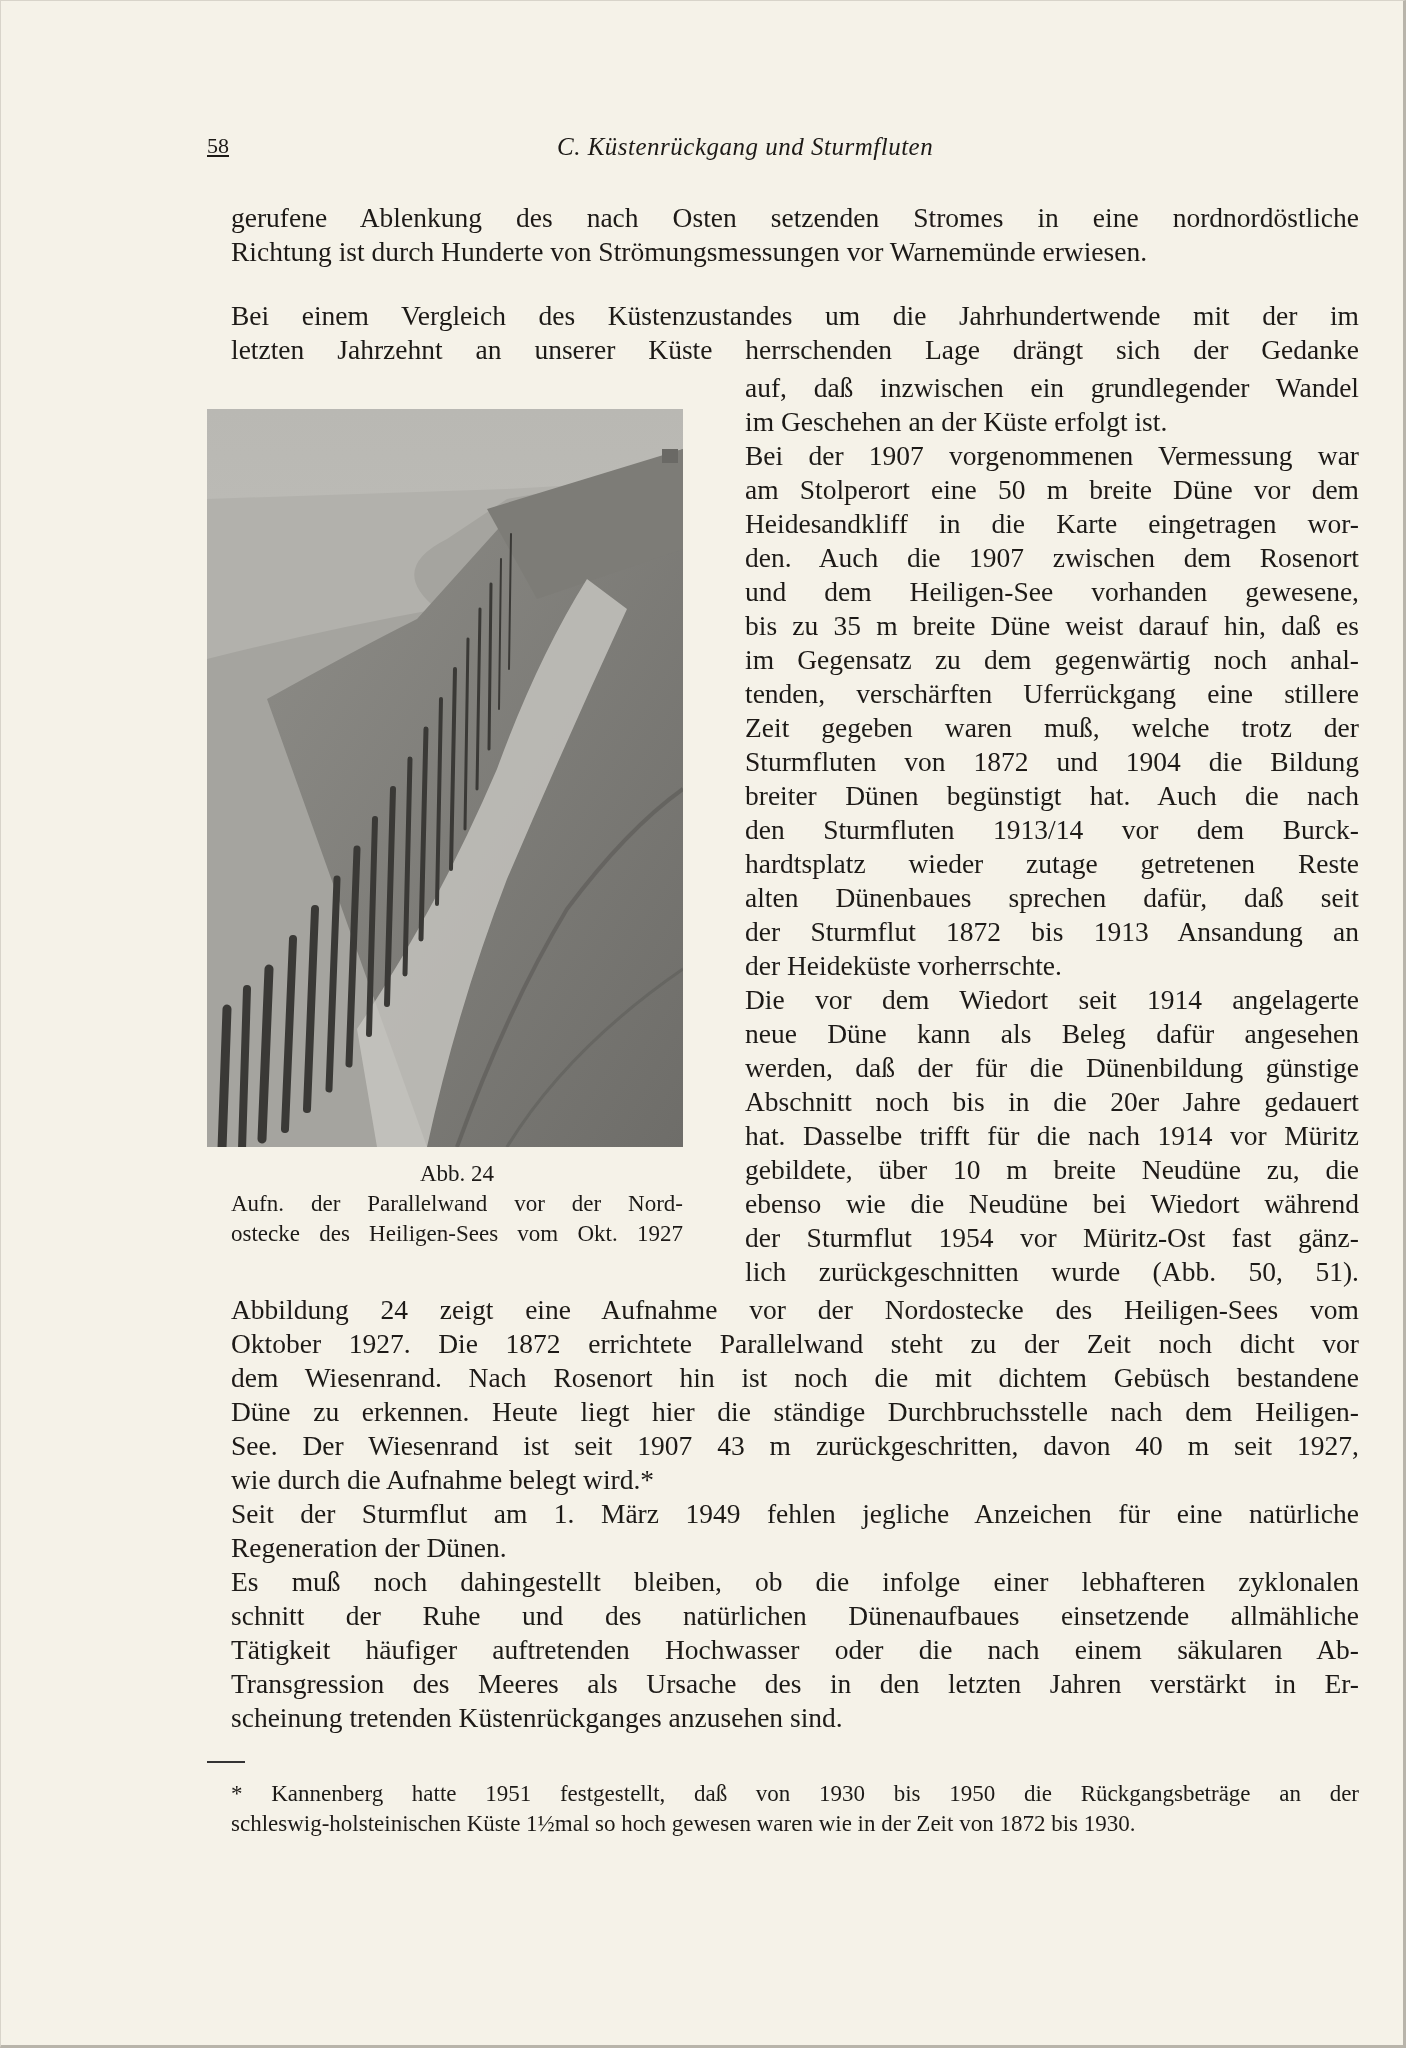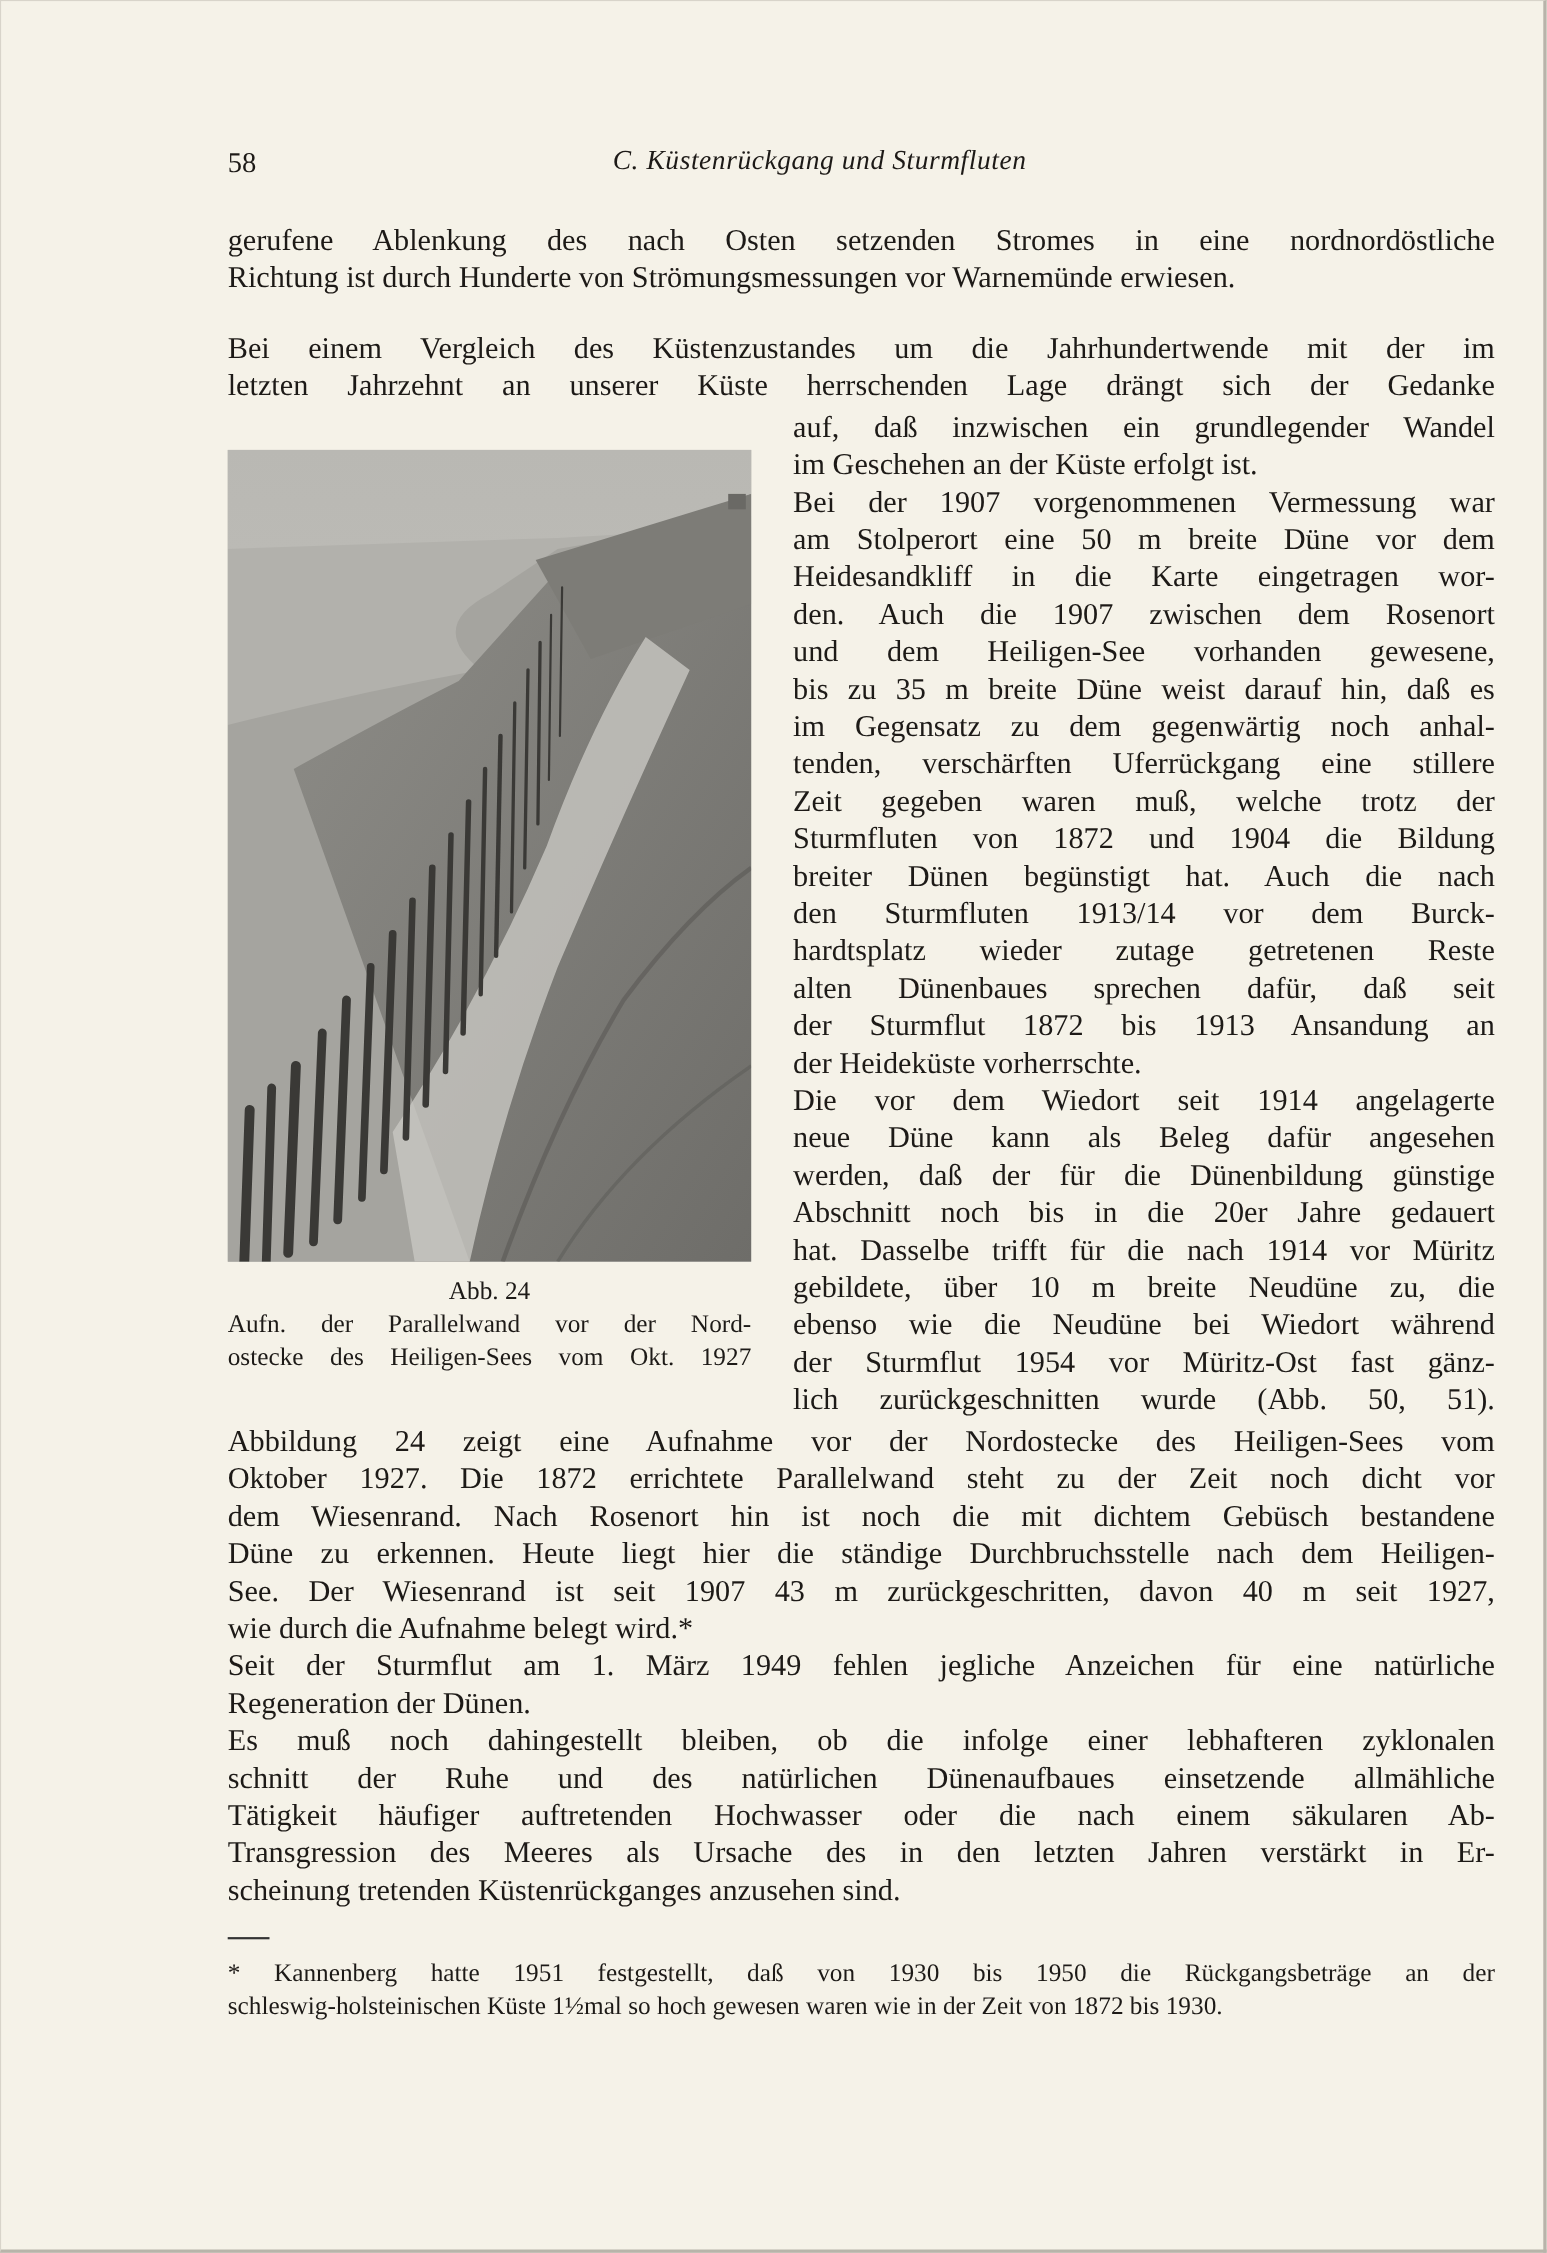--- a/index.html
+++ b/index.html
@@ -14,28 +14,28 @@
     width: 1402px; height: 2044px;
     background: #f5f2e8;
     border-right: 3px solid #b8b4aa;
     border-bottom: 3px solid #b8b4aa;
     border-top: 1px solid #d8d4ca;
     border-left: 1px solid #d8d4ca;
   }
   .header {
     position: absolute; top: 132px; left: 206px; width: 1152px; height: 40px;
   }
-  .page-number { position: absolute; left: 0; top: 0; font-size: 26px; }
+  .page-number { position: absolute; left: 0; top: 0; font-size: 22px; text-decoration: underline; }
   .running-head {
     position: absolute; left: 350px; top: 0; font-size: 25px; font-style: italic; letter-spacing: 0.5px;
   }
   .text {
     font-size: 27.5px; line-height: 34px; text-align: justify; text-align-last: justify;
   }
-  .line { display: block; white-space: nowrap; text-align: justify; text-align-last: justify; }
+  .line { display: block; white-space: nowrap; text-align: justify; text-align-last: justify; margin-left: 24px; }
   .line.last { text-align-last: left; }
   .block { position: absolute; left: 206px; width: 1152px; }
   .right-col { position: absolute; left: 720px; width: 638px; }
   .figure {
     position: absolute; left: 206px; top: 408px; width: 476px; height: 738px;
     background: #a9a8a3; overflow: hidden;
   }
   .figure svg { display: block; width: 100%; height: 100%; }
   .caption {
     position: absolute; left: 206px; top: 1158px; width: 476px;

